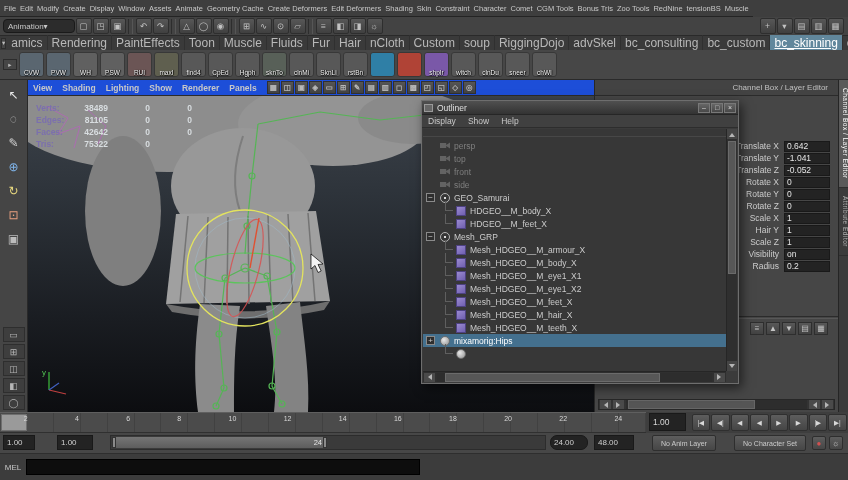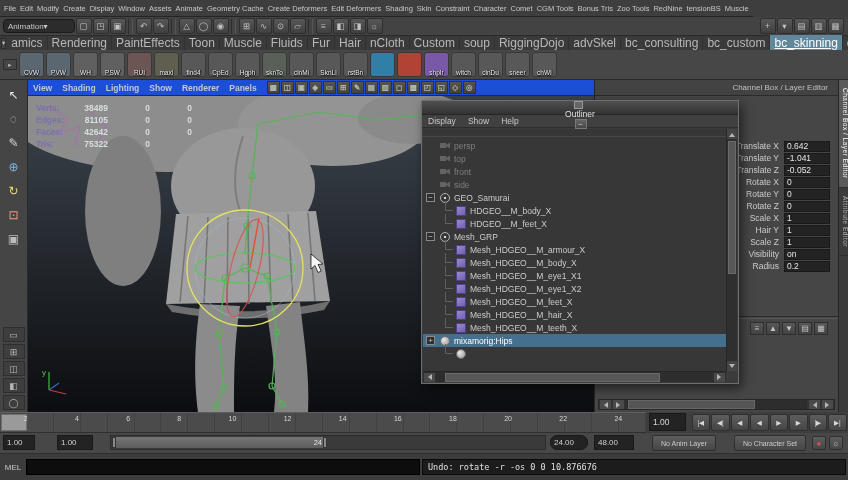--- a/index.html
+++ b/index.html
@@ -71,21 +71,21 @@
   .tri-u { width:0; height:0; border:3px solid transparent; border-bottom:4px solid #b5b5b5; margin-top:-2px; }
   .tri-d { width:0; height:0; border:3px solid transparent; border-top:4px solid #b5b5b5; margin-bottom:-2px; }
 
   
   #side-strip { left:838px; top:80px; width:10px; height:332px; background:#3b3b3b; border-left:1px solid #252525; display:flex; flex-direction:column; }
   .side-tab { writing-mode:vertical-rl; font-size:6.5px; color:#b0b0b0; width:10px; padding:8px 0; text-align:center; letter-spacing:0.5px; border-bottom:1px solid #2e2e2e; white-space:nowrap; }
   .side-tab.active { background:#5a5a5a; color:#ffffff; }
 
   
   #outliner { position:absolute; left:421px; top:100px; width:318px; height:284px; background:#3b3b3b; border:1px solid #6e6e6e; box-shadow:3px 4px 10px rgba(0,0,0,0.55); z-index:40; }
-  #ol-titlebar { height:14px; background:linear-gradient(#505050,#333333); border-bottom:1px solid #262626; display:flex; align-items:center; padding:0 2px;flex-direction:column; }
+  #ol-titlebar { height:14px; background:linear-gradient(#505050,#333333); border-bottom:1px solid #262626; display:flex; align-items:center; padding:0 2px; }
   .ol-win-icon { width:9px; height:8px; border:1px solid #999; background:#666; margin-right:4px; flex:none; }
   #ol-title { flex:1; font-size:8.5px; color:#e0e0e0; }
   .ol-winbtn { width:12px; height:10px; background:linear-gradient(#666,#484848); border:1px solid #787878; color:#ddd; font-size:7px; line-height:8px; text-align:center; margin-left:1px; flex:none; }
   #ol-menubar { height:13px; background:#404040; border-bottom:1px solid #2d2d2d; display:flex; align-items:center; }
   .ol-menu { font-size:8.5px; color:#c8c8c8; padding:0 6px; }
   #ol-body { position:absolute; left:1px; right:12px; top:28px; bottom:12px; background:#373737; overflow:hidden; }
   .ol-topspacer { height:8px; border-bottom:1px solid #474747; margin-bottom:2px; }
   .ol-row { position:relative; height:13px; display:flex; align-items:center; padding-left:17px; font-size:8.5px; color:#cccccc; white-space:nowrap; }
   .ol-row.child { padding-left:33px; }
   .ol-row.child::before { content:""; position:absolute; left:22px; top:-3px; width:7px; height:9px; border-left:1px solid #5f5f5f; border-bottom:1px solid #5f5f5f; }
@@ -732,14 +732,13 @@
       <span>●</span>
     </div>
   <div class="rs-icon" id="rs-prefs">
       <span>☼</span>
     </div>
 </div>
 
 <div id="commandline" class="pane">
   <span id="mel-label">MEL</span>
   <input id="mel-input" style="">
-  <div id="mel-result">Undo: rotate -r -os 0 0 10.876676</div>
 </div>
 
 </body></html>

